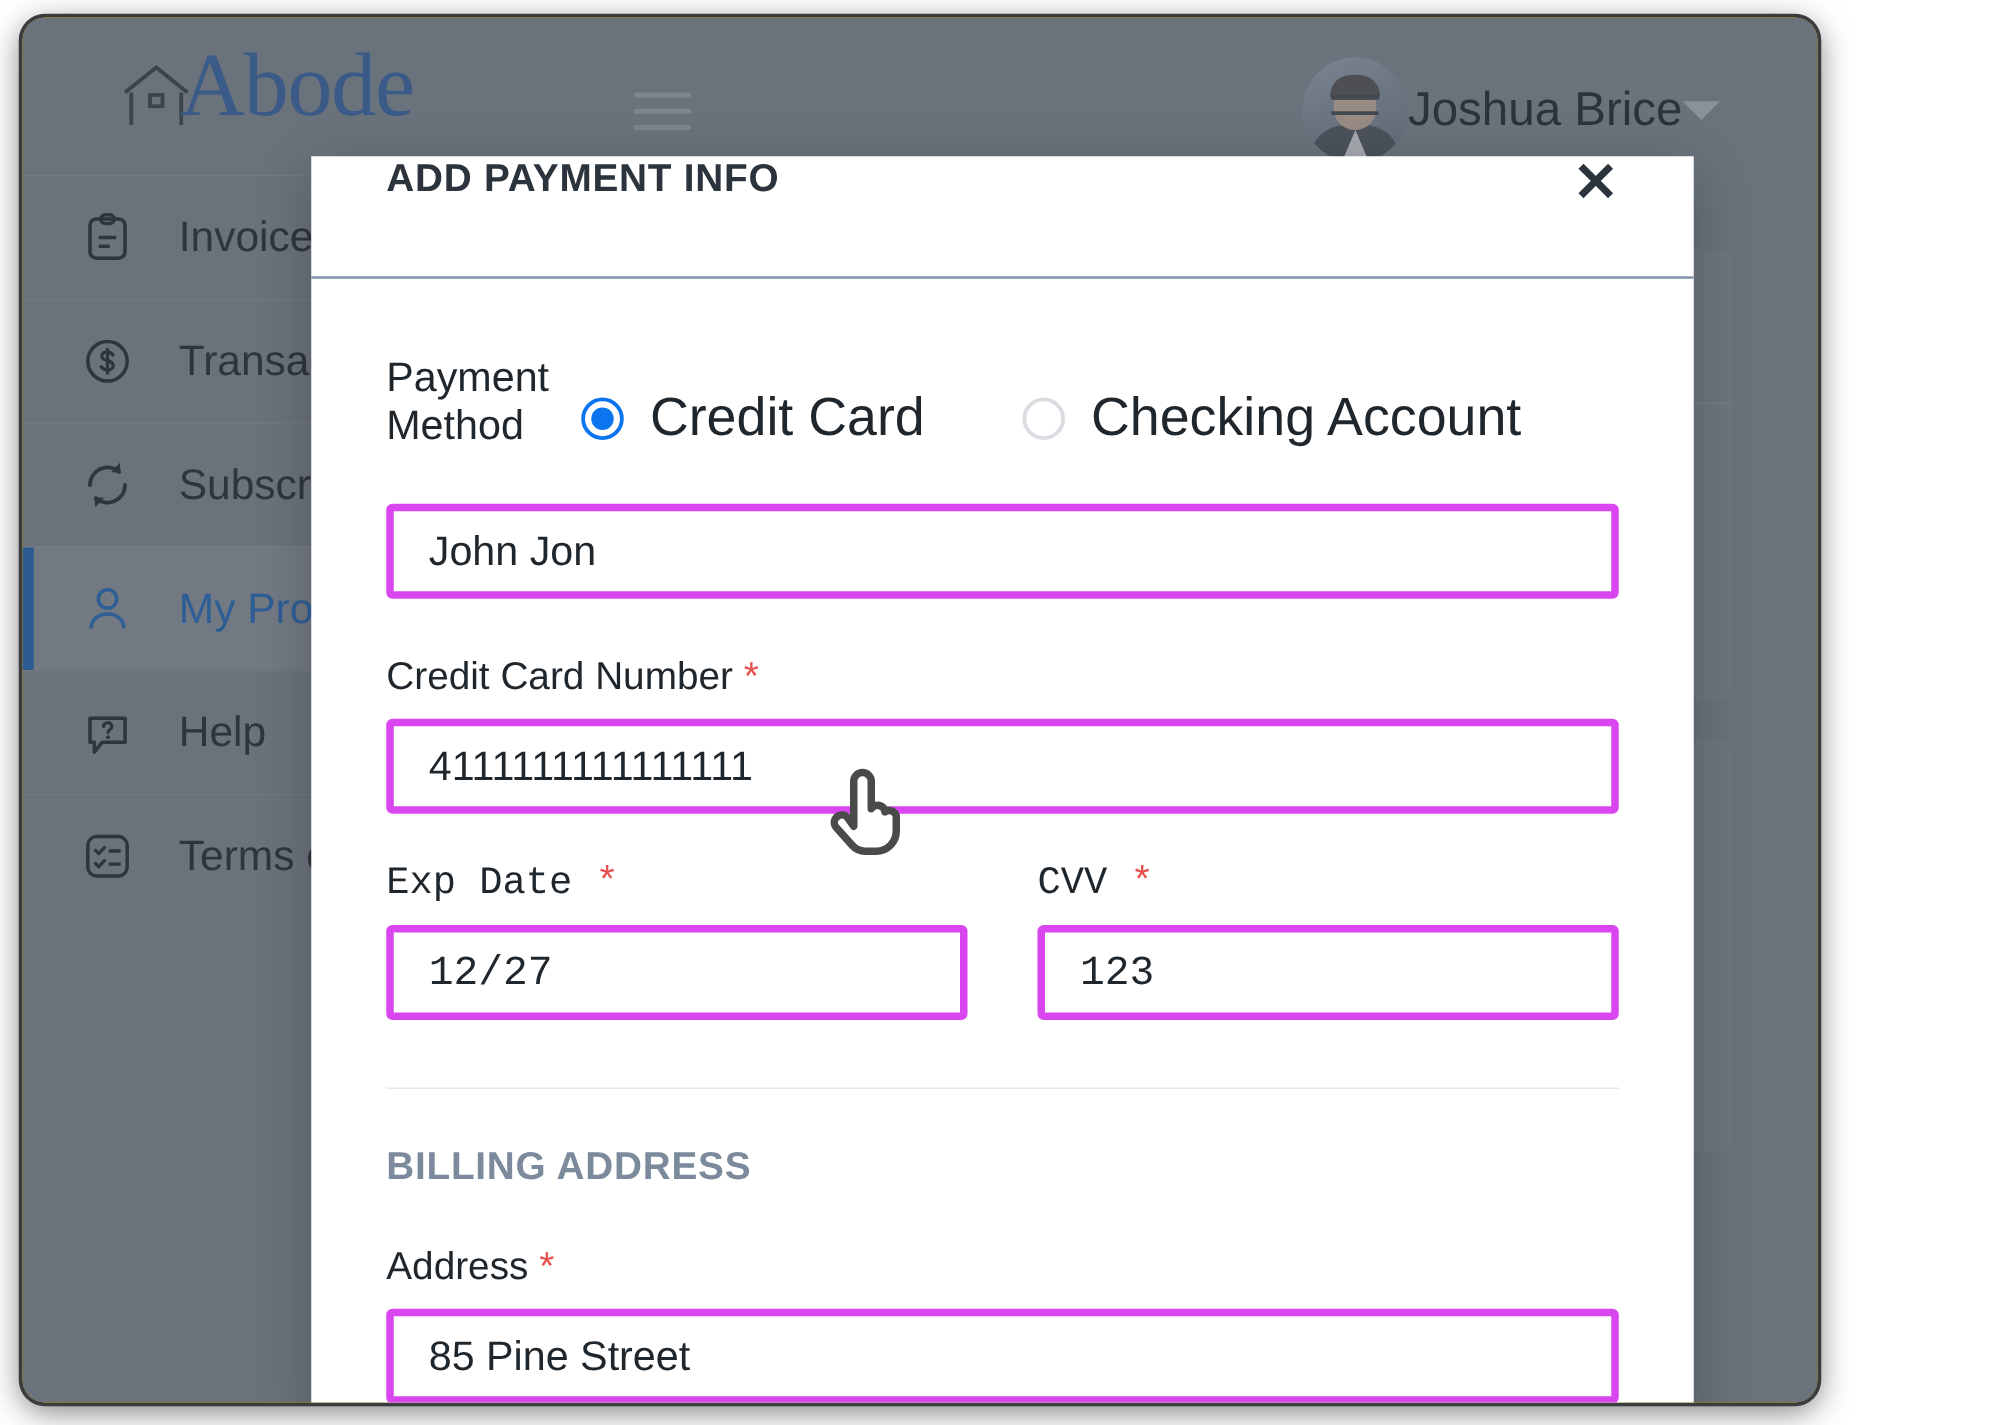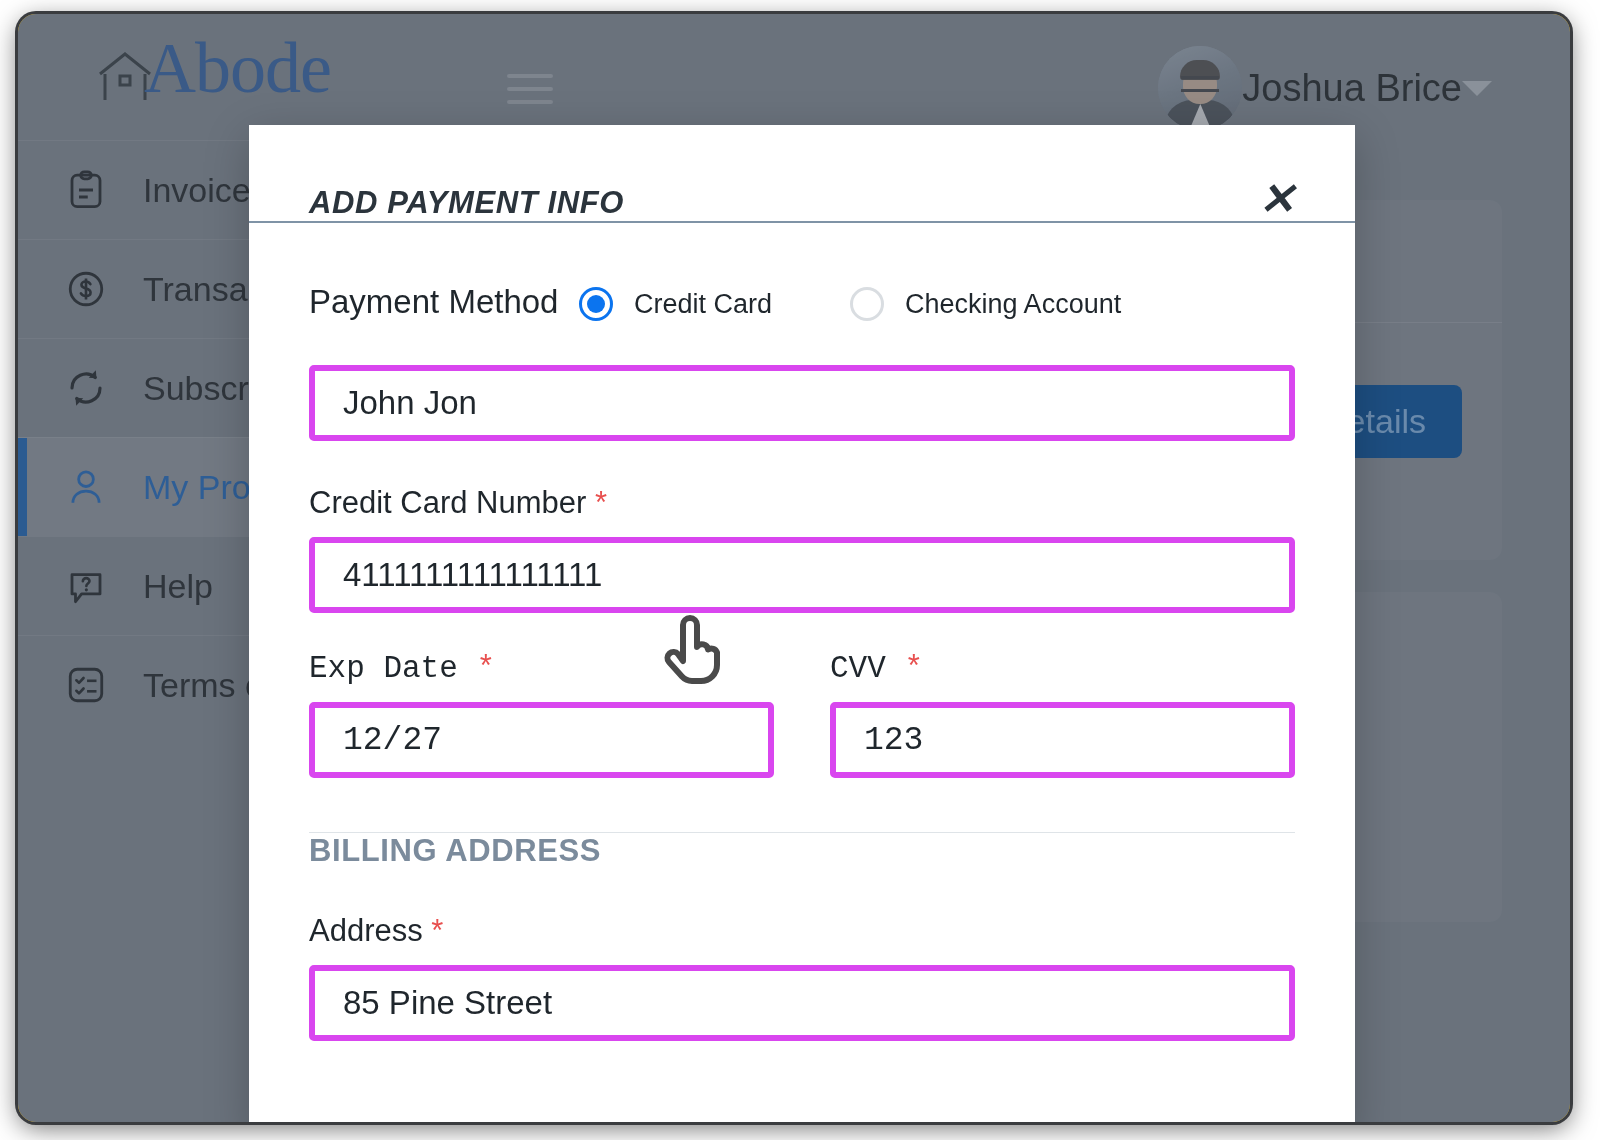--- a/index.html
+++ b/index.html
@@ -12,21 +12,21 @@
     height: 1140px;
     overflow: hidden;
     font-family: "Liberation Sans", sans-serif;
   }
 
   
   #app-frame {
     position: absolute;
     left: 18px;
     top: 14px;
-    width: 1552px;
+    width: 1436px;
     height: 1108px;
     border-radius: 18px;
     background: #eab308;
     overflow: hidden;
     box-shadow: 0 0 0 3px #3a3c3f, 0 6px 26px rgba(0,0,0,0.55);
   }
 
   
   #dimmed-page {
     position: absolute;
@@ -257,24 +257,23 @@
     height: 1010px;
     background: #ffffff;
     overflow: hidden;
     box-shadow: 0 12px 42px rgba(0,0,0,0.22);
   }
   #modal-header {
     position: relative;
     height: 98px;
     border-bottom: 2px solid #7f93a6;
     display: flex;
-    align-items: flex-end;
+    align-items: flex-start;
     padding: 0 60px;
     box-sizing: border-box;
-    font-style: italic;
   }
   #modal-title {
     font-size: 31px;
     font-weight: bold;
     letter-spacing: 0.6px;
     color: #2b343c;
     flex: 1;
   }
   #modal-close {
     font-size: 44px;
@@ -318,21 +317,21 @@
   .radio-dot.checked::after {
     content: "";
     position: absolute;
     left: 50%; top: 50%;
     width: 18px; height: 18px;
     margin: -9px 0 0 -9px;
     border-radius: 50%;
     background: #0b74ef;
   }
   .radio-text {
-    font-size: 27px;
+    font-size: 43px;
     color: #1f262c;
     white-space: nowrap;
   }
 
   .field { margin-top: 44px; }
   .field-label {
     font-size: 31px;
     color: #1f262c;
     margin-bottom: 16px;
   }
@@ -356,20 +355,21 @@
     font-family: Liberation Mono, monospace;
   }
   .field-row .field { margin-top: 0; flex: 1; }
 
   #section-divider {
     margin-top: 54px;
     height: 1px;
     background: #dfe4e8;
   }
   #billing-heading {
+    margin-top: 44px;
     font-size: 31px;
     font-weight: bold;
     letter-spacing: 0.6px;
     color: #7b8b9c;
   }
 
   
   #cursor {
     position: absolute;
     left: 643px;

